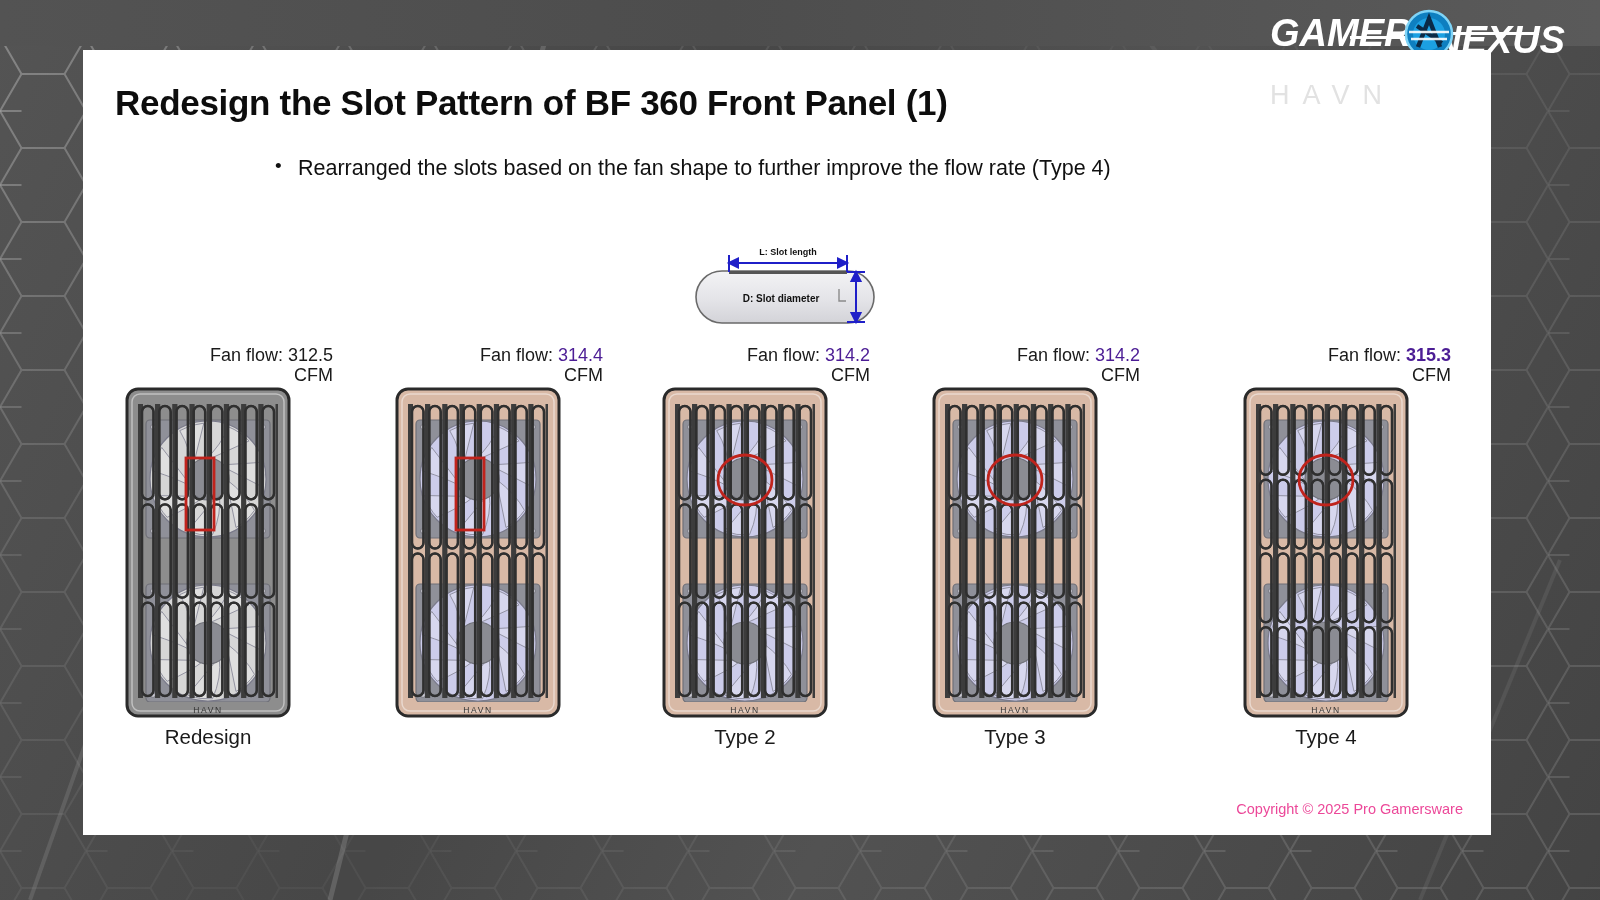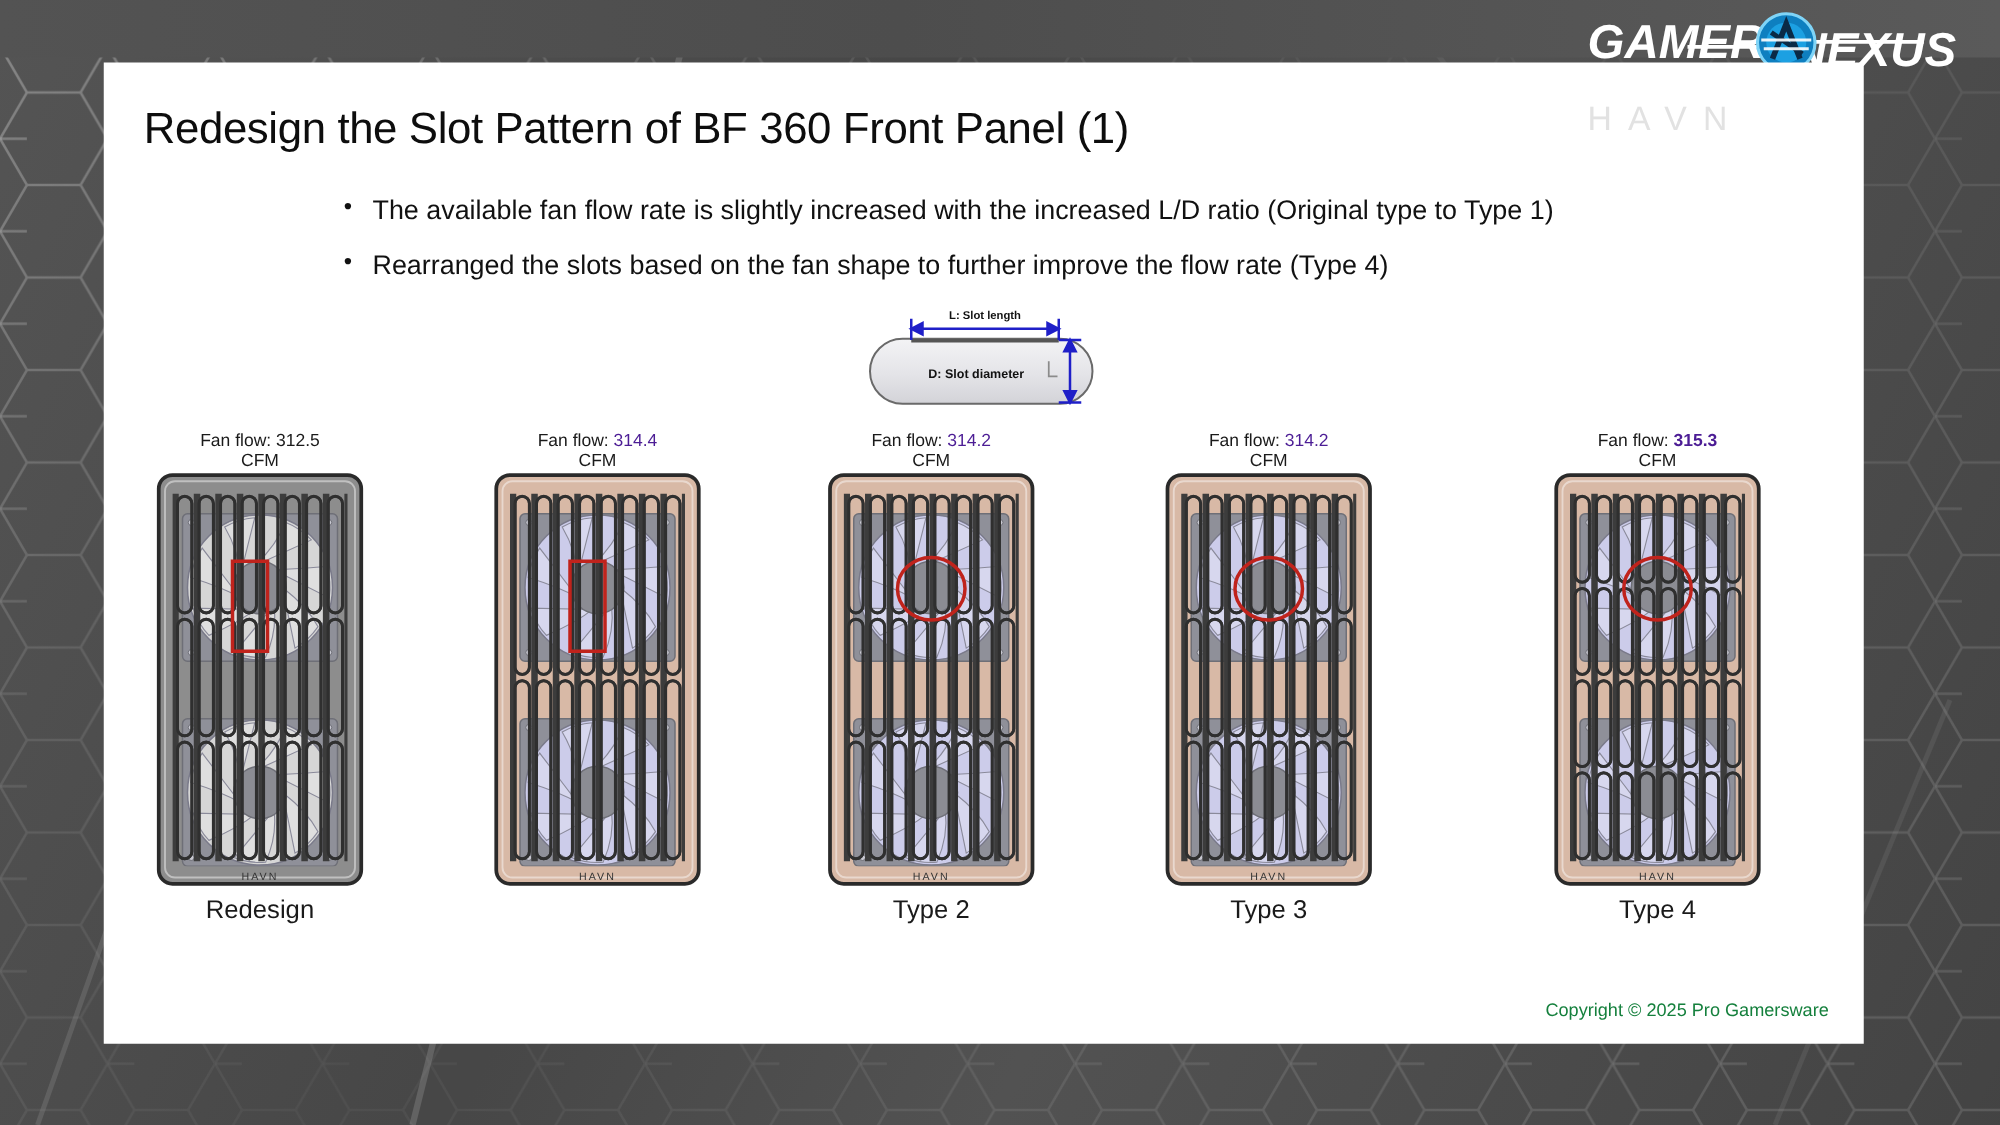--- a/index.html
+++ b/index.html
@@ -32,21 +32,21 @@
   }
 
   #havn-water {
     position:absolute; right:96px; top:30px;
     font-size:27px; letter-spacing:13px; color:#e2e2e2;
     font-weight:400; user-select:none;
   }
 
   #title {
     position:absolute; left:32px; top:33px;
-    font-size:35px; font-weight:normal; color:#0d0d0d;
+    font-size:35px; font-weight:bold; color:#0d0d0d;
     letter-spacing:-0.3px; white-space:nowrap;
     font-family:"Liberation Sans", sans-serif;
   }
 
   .bullets { position:absolute; left:190px; top:105px; width:1000px; }
   .bullet { position:relative; padding-left:25px; margin-bottom:18px;
             font-size:21.5px; color:#111; line-height:1.22; }
   .bullet:before {
     content:"\2022"; position:absolute; left:2px; top:-1px;
     font-size:19px; color:#111;
@@ -54,32 +54,33 @@
 
   
   #slotfig { position:absolute; left:610px; top:195px; width:185px; height:80px; }
 
   
   #row { position:absolute; left:0; top:295px; width:1408px; height:490px; }
   .col {
     position:absolute; top:0; width:250px; text-align:center;
   }
   .flowlabel {
-    font-size:14px; color:#1a1a1a; line-height:1.12;
+    font-size:18px; color:#1a1a1a; line-height:1.12;
     white-space:pre-line;
+    text-align:right;
   }
   .flowlabel .val { color:#4c1d95; }
   .flowlabel .val.bold { font-weight:bold; }
   .panelwrap { margin-top:1px; display:flex; justify-content:center; }
   .caption { margin-top:6px; font-size:20.5px; color:#1a1a1a; line-height:1.2; }
   .caption .sub { display:block; }
 
   #copyright {
     position:absolute; right:28px; bottom:18px;
-    font-size:14.5px; color:#15803d;
+    font-size:14.5px; color:#ec4899;
   }
 
   
   #gnlogo { position:absolute; right:14px; top:6px; width:320px; height:56px; }
 </style>
 </head>
 <body>
 
 <div id="bg">
   <svg id="bg-hex" viewBox="0 0 1600 900" preserveAspectRatio="none">
@@ -125,21 +126,20 @@
   </g>
 </svg>
 
 <div id="slide">
 
   <div id="havn-water">HAVN</div>
 
   <div id="title">Redesign the Slot Pattern of BF 360 Front Panel (1)</div>
 
   <div class="bullets">
-    <div class="bullet">The available fan flow rate is slightly increased with the increased L/D ratio (Original type to Type 1)</div>
     <div class="bullet">Rearranged the slots based on the fan shape to further improve the flow rate (Type 4)</div>
   </div>
 
   <svg id="slotfig" viewBox="0 0 185 80">
     <defs>
       <linearGradient id="slotg" x1="0" y1="0" x2="0" y2="1">
         <stop offset="0" stop-color="#f3f3f5"></stop>
         <stop offset="0.55" stop-color="#e4e4e8"></stop>
         <stop offset="1" stop-color="#d3d3d8"></stop>
       </linearGradient>

